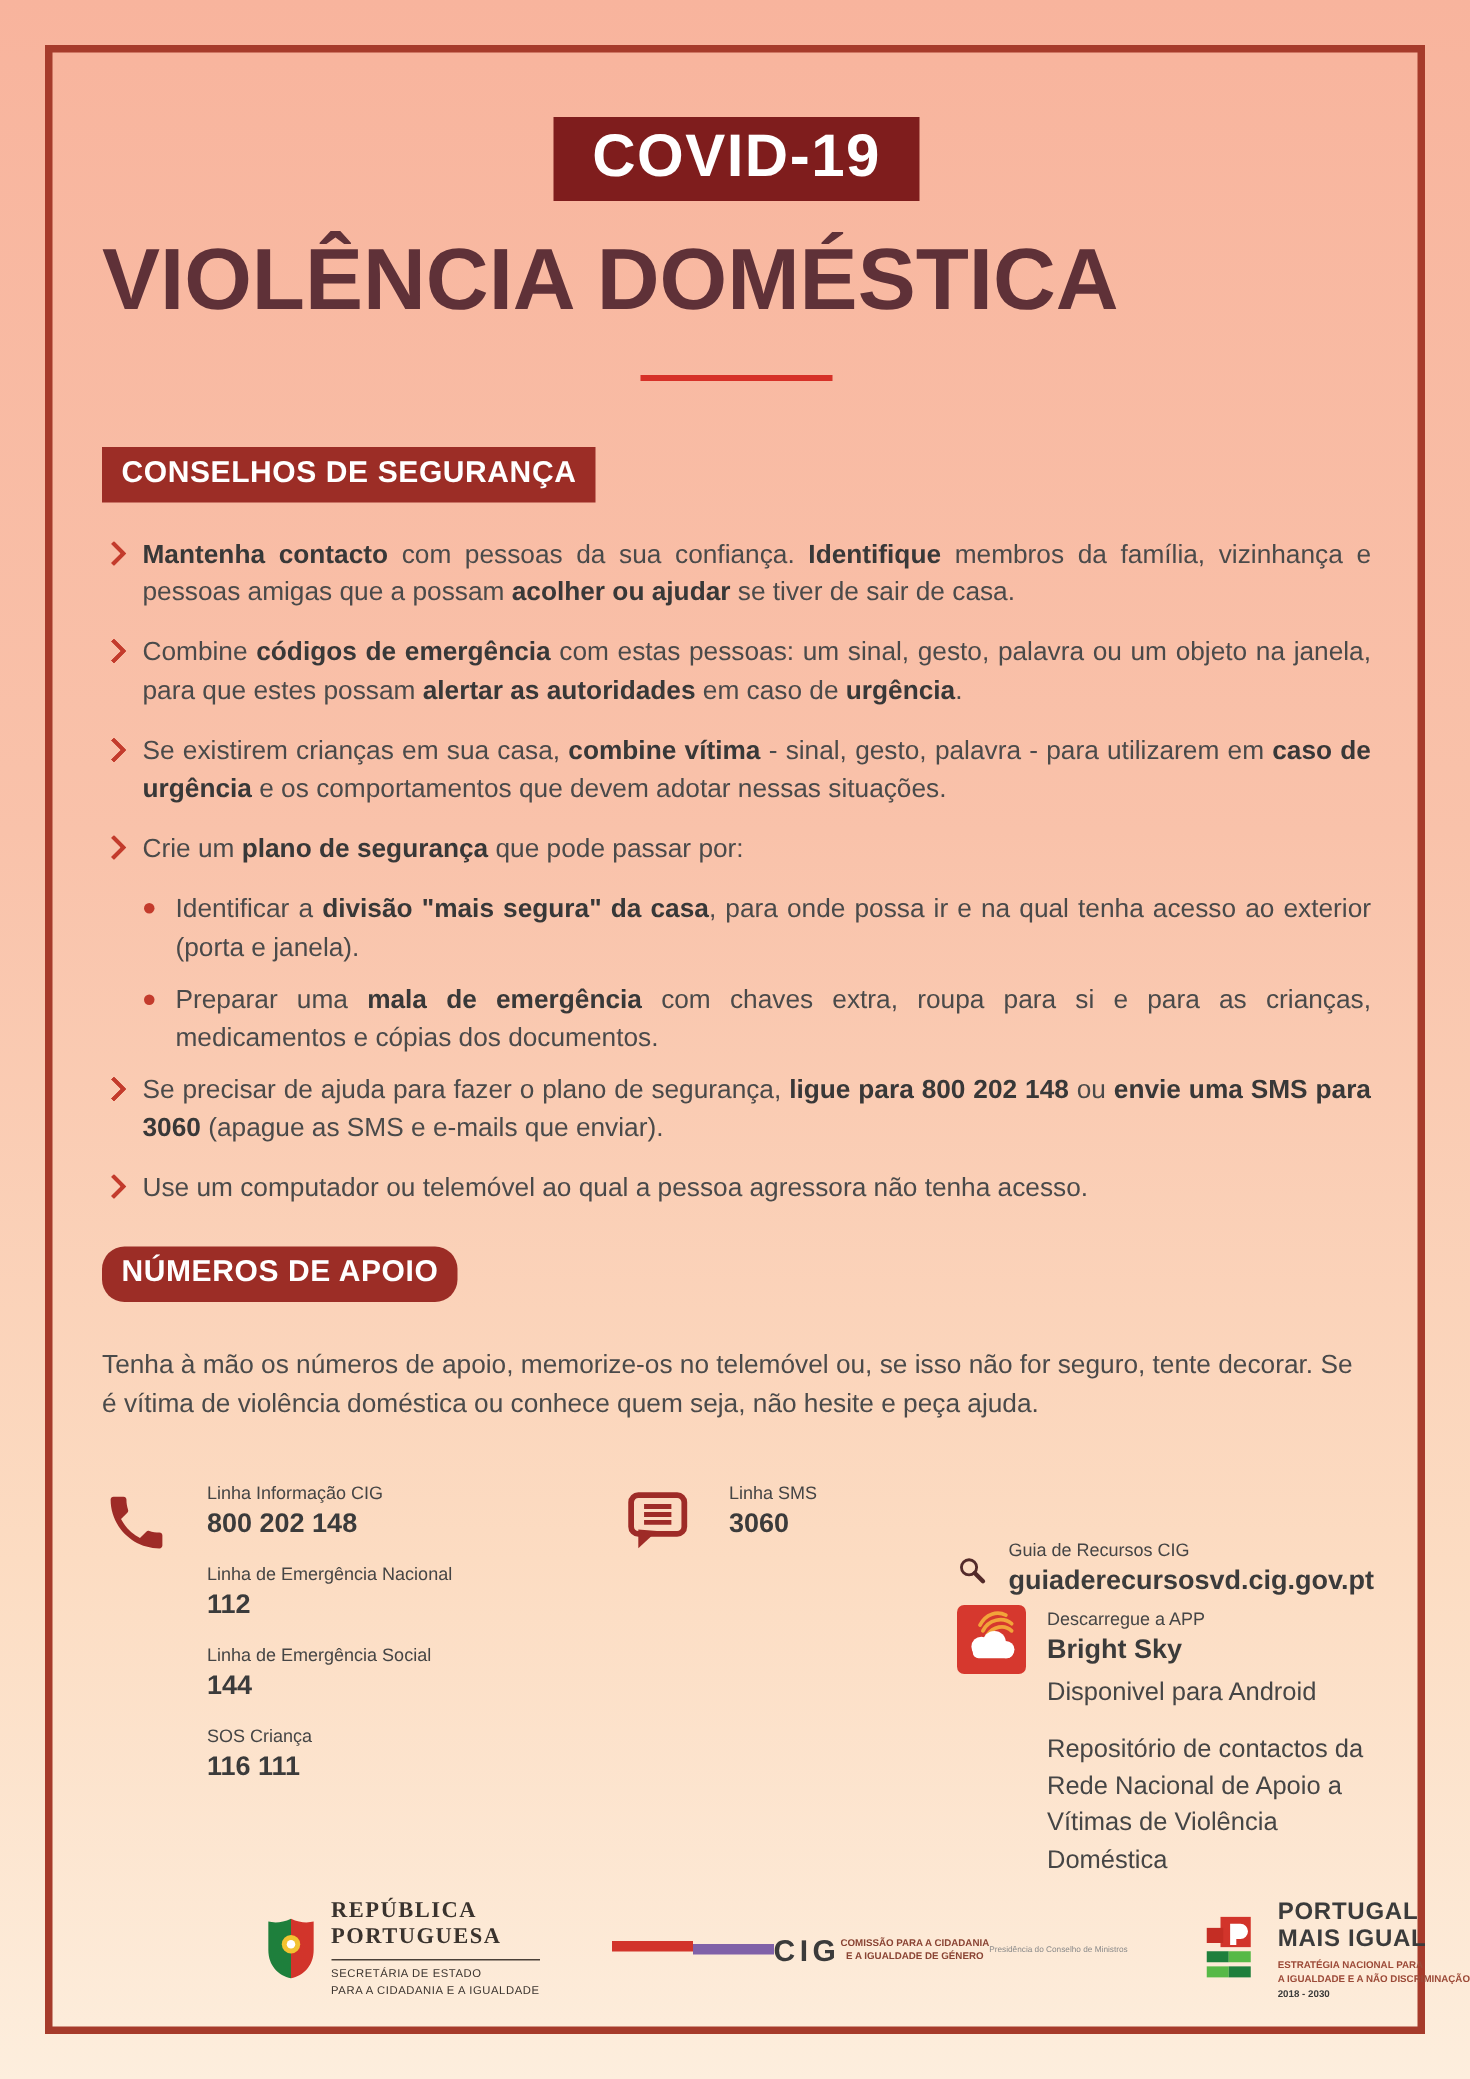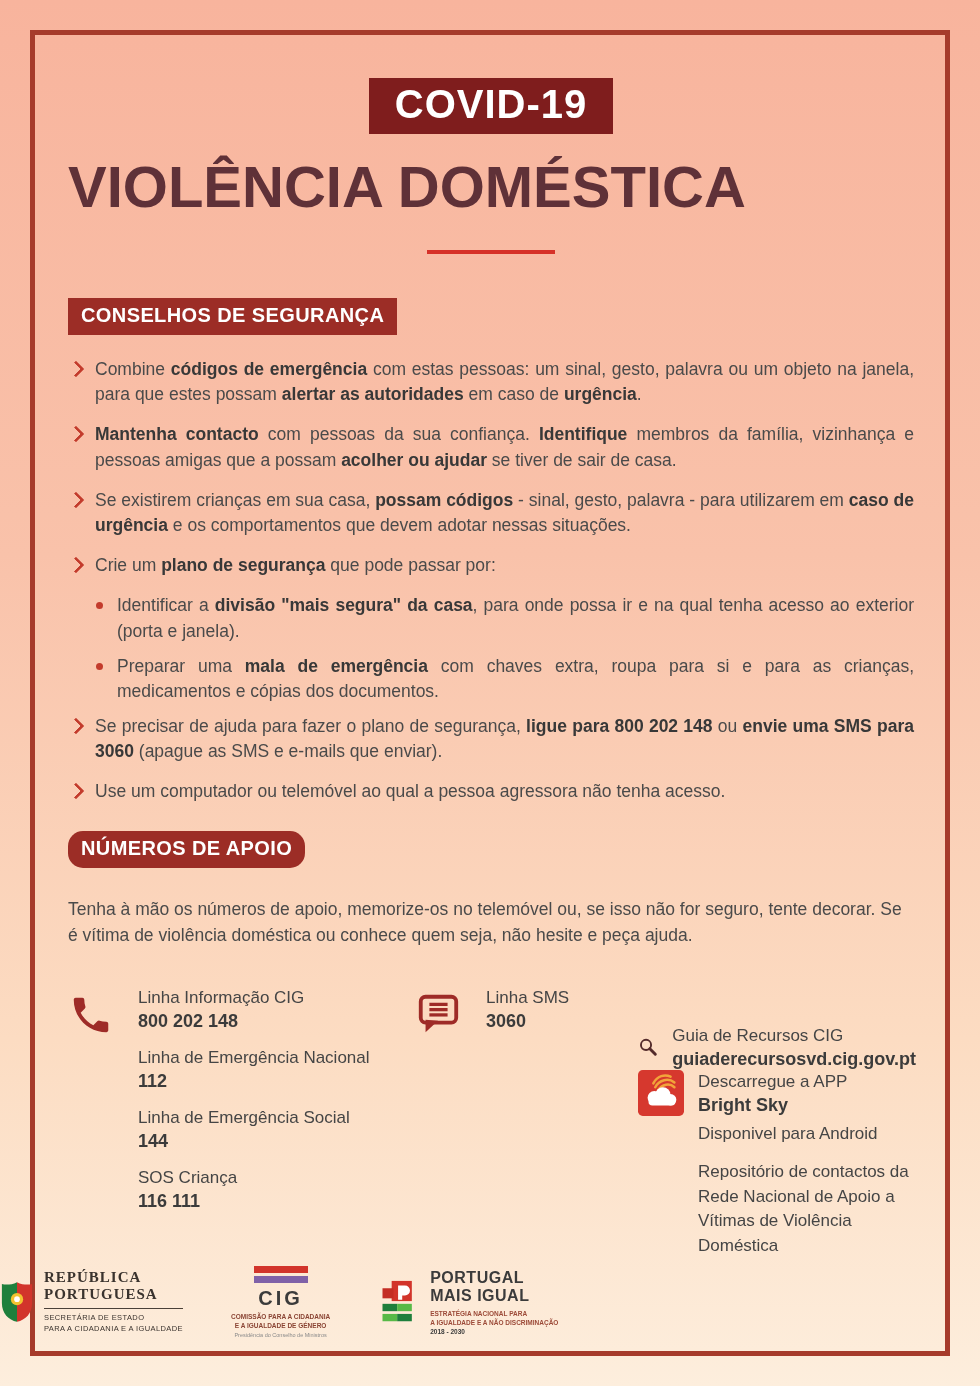--- a/index.html
+++ b/index.html
@@ -40,40 +40,40 @@
   .bullet.dot > .marker{left:0;top:9px;width:7px;height:7px;background:#c33b2c;border-radius:50%;}
 
   .support .section-header{margin-top:26px;border-radius:15px;}
   .intro{margin:28px 0 0;font-size:17.5px;line-height:1.5;color:#4a4a4a;}
 
   .contacts{position:relative;margin-top:38px;height:250px;}
   .contact-icon{position:absolute;}
   #phone-icon{left:0;top:6;}
   .phone-lines{position:absolute;left:70px;top:2px;}
   .contact-entry{margin-bottom:16px;}
-  .c-label{font-size:17px;color:#454545;}
+  .c-label{font-size:12px;color:#454545;}
   .c-number{font-size:18px;font-weight:700;color:#3b3b3b;margin-top:3px;}
   #sms-icon{left:347px;top:4px;}
   .sms-entry{position:absolute;left:418px;top:2px;}
   .col3{position:absolute;left:570px;top:0;width:278px;}
   .icon-row{display:flex;gap:14px;align-items:flex-start;}
   .icon-row .txt{padding-top:2px;}
   .guide-row{margin-top:38px;}
   .app-availability{margin-top:8px;font-size:17px;color:#454545;}
   .repo{margin-top:16px;margin-left:60px;font-size:17px;line-height:1.45;color:#454545;width:228px;}
 
   .footer-row{position:absolute;left:0;right:0;top:1266px;display:flex;
-    justify-content:flex-start;align-items:center;gap:48px;}
+    justify-content:flex-end;align-items:center;gap:48px;}
   .logo-block{display:flex;align-items:center;gap:10px;}
   .rep-text{color:#3a332e;}
   .rep-name{font-family:"Liberation Serif", serif;font-size:15px;font-weight:700;
     letter-spacing:1px;line-height:1.15;}
   .rep-sep{border-top:1px solid #4a4038;margin:5px 0 4px;}
   .rep-dept{font-size:7.5px;font-weight:400;letter-spacing:0.4px;line-height:1.45;color:#3a332e;}
-  .cig-block{display:flex;flex-direction:column;align-items:center;}
+  .cig-block{display:flex;flex-direction:row;align-items:center;}
   .cig-bar{width:54px;height:7px;display:block;}
   .cig-bar.red{background:#d2342b;margin-bottom:3px;}
   .cig-bar.purple{background:#8061a8;}
   .cig-acronym{font-size:20px;font-weight:700;letter-spacing:3px;color:#3b3b3b;margin-top:4px;}
   .cig-name{font-size:6.5px;font-weight:700;color:#8a4434;line-height:1.4;text-align:center;margin-top:2px;}
   .cig-sub{font-size:5.5px;color:#8a8a8a;margin-top:2px;}
   .pmi-text{color:#3b3b3b;}
   .pmi-name{font-size:16px;font-weight:700;letter-spacing:0.5px;line-height:1.15;}
   .pmi-sub{font-size:6.5px;font-weight:700;color:#9c4a38;line-height:1.45;margin-top:3px;}
   .pmi-years{font-size:6.5px;font-weight:700;color:#3b3b3b;margin-top:1px;}
@@ -85,23 +85,23 @@
 
 <div class="content">
 
   <div class="covid-badge">COVID-19</div>
   <h1 class="title">VIOLÊNCIA DOMÉSTICA</h1>
   <div class="divider"></div>
 
   <section class="advice">
     <div class="section-header">CONSELHOS DE SEGURANÇA</div>
     <div class="bullet-list">
+        <div class="bullet chevron"><span class="marker"></span><span class="bullet-text"><b>Mantenha contacto</b><span> com pessoas da sua confiança. </span><b>Identifique</b><span> membros da família, vizinhança e pessoas amigas que a possam </span><b>acolher ou ajudar</b><span> se tiver de sair de casa.</span></span></div>
         <div class="bullet chevron"><span class="marker"></span><span class="bullet-text"><span>Combine </span><b>códigos de emergência</b><span> com estas pessoas: um sinal, gesto, palavra ou um objeto na janela, para que estes possam </span><b>alertar as autoridades</b><span> em caso de </span><b>urgência</b><span>.</span></span></div>
-        <div class="bullet chevron"><span class="marker"></span><span class="bullet-text"><b>Mantenha contacto</b><span> com pessoas da sua confiança. </span><b>Identifique</b><span> membros da família, vizinhança e pessoas amigas que a possam </span><b>acolher ou ajudar</b><span> se tiver de sair de casa.</span></span></div>
-        <div class="bullet chevron"><span class="marker"></span><span class="bullet-text"><span>Se existirem crianças em sua casa, </span><b>possam códigos</b><span> - sinal, gesto, palavra - para utilizarem em </span><b>caso de urgência</b><span> e os comportamentos que devem adotar nessas situações.</span></span></div>
+        <div class="bullet chevron"><span class="marker"></span><span class="bullet-text"><span>Se existirem crianças em sua casa, </span><b>combine vítima</b><span> - sinal, gesto, palavra - para utilizarem em </span><b>caso de urgência</b><span> e os comportamentos que devem adotar nessas situações.</span></span></div>
         <div class="bullet chevron"><span class="marker"></span><span class="bullet-text"><span>Crie um </span><b>plano de segurança</b><span> que pode passar por:</span></span></div>
         <div class="bullet dot"><span class="marker"></span><span class="bullet-text"><span>Identificar a </span><b>divisão "mais segura" da casa</b><span>, para onde possa ir e na qual tenha acesso ao exterior (porta e janela).</span></span></div>
         <div class="bullet dot"><span class="marker"></span><span class="bullet-text"><span>Preparar uma </span><b>mala de emergência</b><span> com chaves extra, roupa para si e para as crianças, medicamentos e cópias dos documentos.</span></span></div>
         <div class="bullet chevron"><span class="marker"></span><span class="bullet-text"><span>Se precisar de ajuda para fazer o plano de segurança, </span><b>ligue para 800 202 148</b><span> ou </span><b>envie uma SMS para 3060</b><span> (apague as SMS e e-mails que enviar).</span></span></div>
         <div class="bullet chevron"><span class="marker"></span><span class="bullet-text"><span>Use um computador ou telemóvel ao qual a pessoa agressora não tenha acesso.</span></span></div>
       </div>
   </section>
 
   <section class="support">
     <div class="section-header">NÚMEROS DE APOIO</div>

